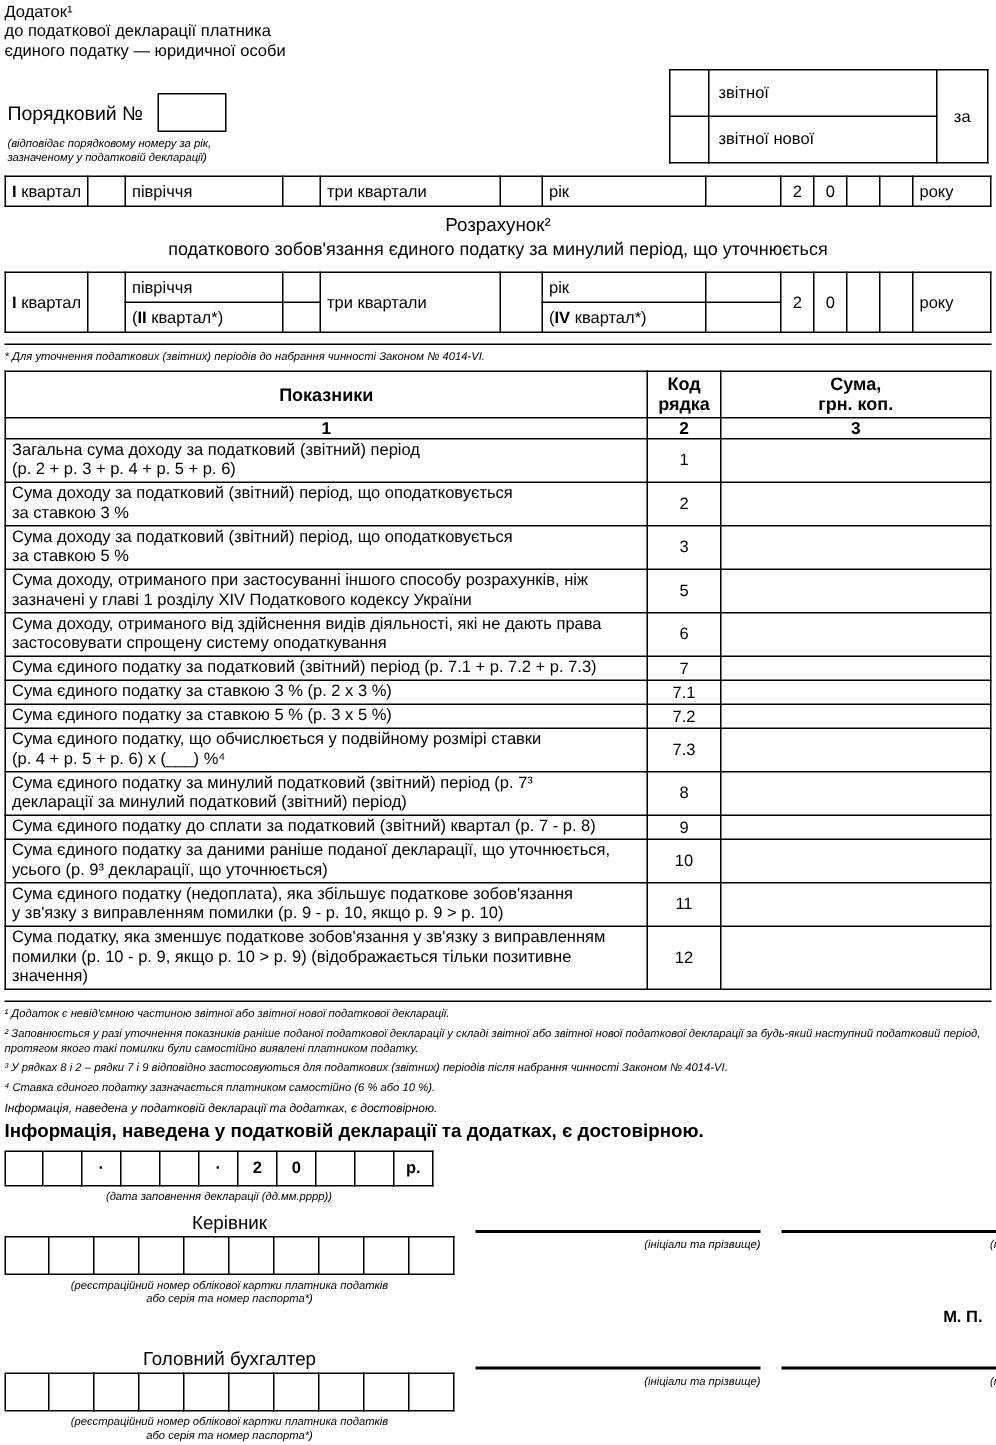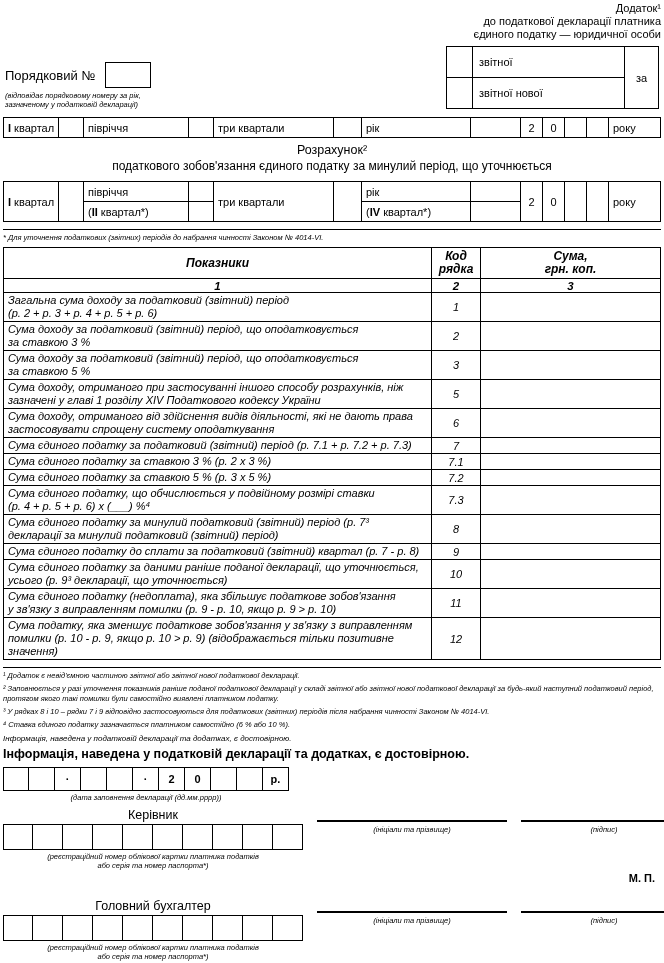--- a/index.html
+++ b/index.html
@@ -1,21 +1,21 @@
 <!DOCTYPE html>
 <html><head>
 <meta charset="utf-8">
 <style>
   * { margin:0; padding:0; box-sizing:border-box; }
   html,body { background:#fff; }
   body { font-family:"Liberation Sans", sans-serif; color:#000; }
   .page { width:664px; height:963px; background:#fff; padding:2px 3px; overflow:hidden; }
 
   
-  .hdr-right { text-align:right; font-size:11px; line-height:13px; }
+  .hdr-right { font-size:11px; line-height:13px; }
   .serial-row { display:flex; justify-content:space-between; margin-top:5px; }
   .serial-left { padding-left:2px; }
   .serial-line { display:flex; align-items:center; gap:10px;margin-top:16px; }
   .serial-label { font-size:13px; }
   .serial-box { width:46px; height:26px; border:1px solid #000; }
   .small-note { font-size:7.5px; font-style:italic; line-height:9px; margin-top:3px; white-space:pre-line; }
   table.report { border-collapse:collapse; margin-right:2px; }
   table.report td { border:1px solid #000; height:22px; font-size:11px; padding:0 6px; }
   table.report td.chk { width:26px; padding:0; }
   table.report td.lbl { width:152px; }
@@ -29,21 +29,21 @@
 
   .titles { text-align:center; margin-top:5px; }
   .title1 { font-size:12.5px; }
   .title2 { font-size:12px; margin-top:2px; }
 
   hr.sep { border:none; border-top:1.5px solid #000; margin-top:7px; }
   .foot { font-size:7.5px; font-style:italic; line-height:10px; margin-top:3px; }
 
   
   table.main { border-collapse:collapse; table-layout:fixed; width:658px; margin-top:4px; border:1.5px solid #000; }
-  table.main td, table.main th { border:1px solid #000; font-size:11px; vertical-align:middle;font-style:italic; }
+  table.main td, table.main th { border:1px solid #000; font-size:11px; vertical-align:middle; }
   table.main th { font-size:12px; font-weight:bold; text-align:center; white-space:pre-line; line-height:13px; padding:2px; }
   table.main td.num { text-align:center; font-weight:bold; height:14px; font-size:11.5px; }
   table.main td.lbl { padding:1px 4px; white-space:pre-line; line-height:13px; }
   table.main td.code { text-align:center; }
   table.main td.sum { }
 
   .assure-small { font-size:8px; font-style:italic; line-height:10px; margin-top:4px; }
   .assure-bold { font-size:12.5px; font-weight:bold; margin-top:3px; }
 
   
@@ -60,21 +60,21 @@
   .signer-title { font-size:12.5px; margin-bottom:2px; }
   .id-row { display:flex; justify-content:flex-start; }
   .id-cell { width:30px; height:26px; border:1px solid #000; border-left:none; }
   .id-cell:first-child { border-left:1px solid #000; }
   .id-note { font-size:7.5px; font-style:italic; line-height:9px; margin-top:2px; white-space:pre-line; }
   .signer-right { flex:1; display:flex; gap:14px; padding-left:14px; margin-top:12px; }
   .sig-slot { text-align:center; }
   .sig-slot.wide { width:190px; }
   .sig-slot.narrow { width:166px; margin-left:auto; }
   .sig-line { border-top:2px solid #000; height:0; }
-  .sig-label { font-size:7.5px; font-style:italic; margin-top:3px; }
+  .sig-label { font-size:7.5px; font-style:italic; margin-top:3px;text-align:right; }
   .stamp { text-align:right; font-size:11px; font-weight:bold; padding-right:6px; margin-top:2px; }
 </style>
 </head>
 <body>
 
 <div class="page">
 
   <div class="hdr-right">
     <div>Додаток¹</div>
     <div>до податкової декларації платника</div>
@@ -289,21 +289,21 @@
           <td class="code">12</td>
           <td class="sum"></td>
         </tr>
   </tbody>
     </table>
 
   <hr class="sep">
 
   <div class="foot">¹ Додаток є невід'ємною частиною звітної або звітної нової податкової декларації.</div>
   <div class="foot">² Заповнюється у разі уточнення показників раніше поданої податкової декларації у складі звітної або звітної нової податкової декларації за будь-який наступний податковий період, протягом якого такі помилки були самостійно виявлені платником податку.</div>
-  <div class="foot">³ У рядках 8 і 10 – рядки 7 і 9 відповідно застосовуються для податкових (звітних) періодів після набрання чинності Законом № 4014-VI.</div>
+  <div class="foot">³ У рядках 8 і 2 – рядки 7 і 9 відповідно застосовуються для податкових (звітних) періодів після набрання чинності Законом № 4014-VI.</div>
   <div class="foot">⁴ Ставка єдиного податку зазначається платником самостійно (6 % або 10 %).</div>
   <div class="assure-small">Інформація, наведена у податковій декларації та додатках, є достовірною.</div>
   <div class="assure-bold">Інформація, наведена у податковій декларації та додатках, є достовірною.</div>
 
   <div class="date-block">
     <div class="date-row">
       <div class="date-cell"></div>
       <div class="date-cell"></div>
       <div class="date-cell">·</div>
       <div class="date-cell"></div>

